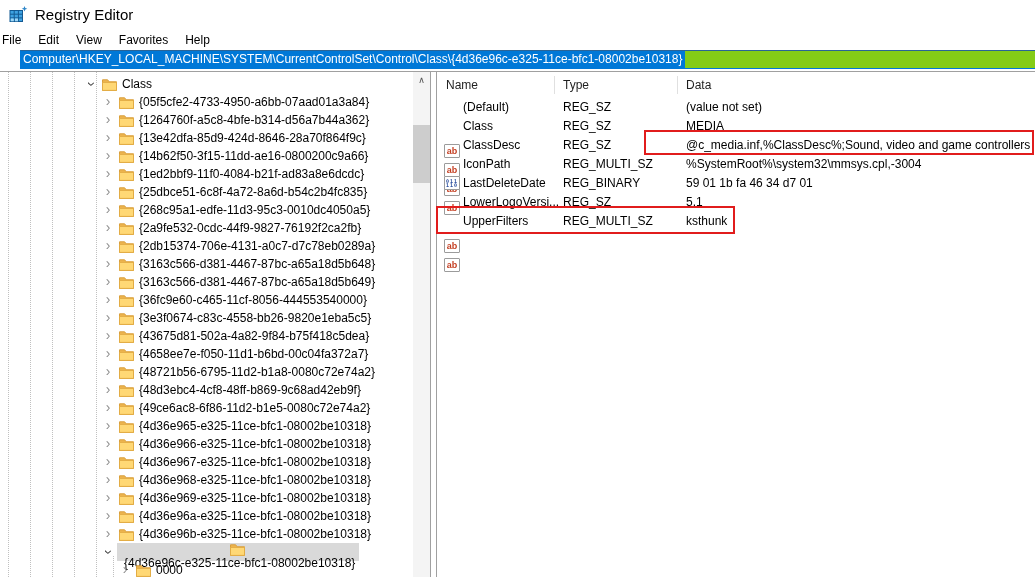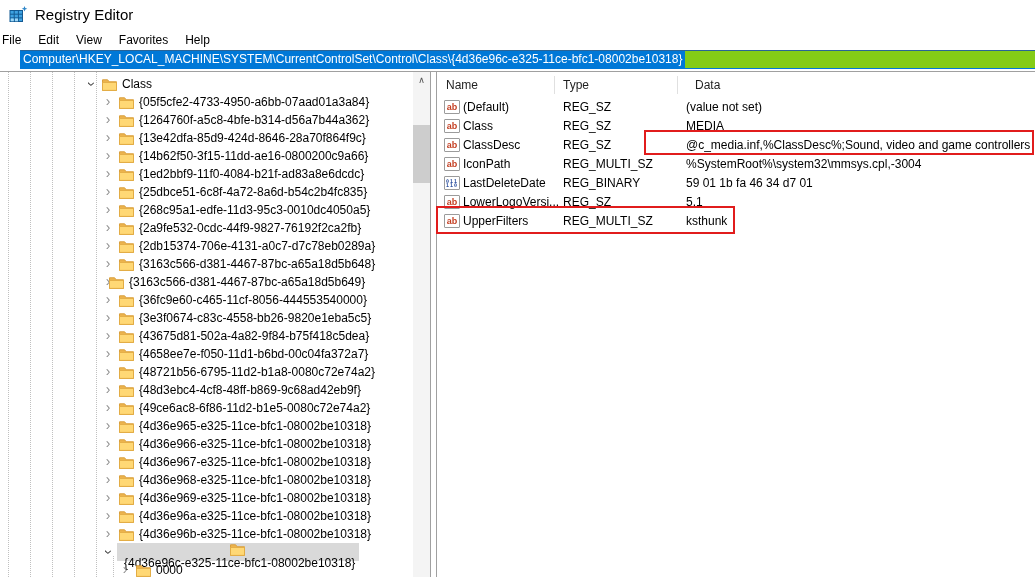--- a/index.html
+++ b/index.html
@@ -34,31 +34,31 @@
   .tlabel{margin-left:5px;white-space:pre;}
   .folder{display:inline-flex;flex:none;}
 
   .vscroll{position:absolute;left:413px;top:0;width:17px;bottom:0;background:#f4f4f4;}
   .vscroll-btn{position:absolute;top:0;left:0;width:17px;height:17px;color:#555;font-size:9px;line-height:16px;text-align:center;}
   .vscroll-thumb{position:absolute;left:0;top:53px;width:17px;height:58px;background:#cdcdcd;}
 
   .right-pane{position:absolute;left:436px;top:0;right:0;bottom:0;border-left:1px solid #a0a0a0;box-sizing:border-box;}
   .lv-header{position:absolute;top:0;left:0;right:0;height:26px;font-size:12px;color:#1f1f1f;}
   .lv-col{position:absolute;top:0;line-height:26px;}
-  .col-name{left:9px;} .col-type{left:126px;} .col-data{left:258px;}
+  .col-name{left:9px;} .col-type{left:126px;} .col-data{left:249px;}
   .col-sep{position:absolute;top:4px;height:18px;width:0;border-left:1px solid #e0e0e0;}
   .sep1{left:117px;} .sep2{left:240px;}
 
   .vrow{position:absolute;left:0;right:0;height:19px;font-size:12px;line-height:19px;}
   .vcell{position:absolute;top:0;white-space:pre;}
   .c-name{left:26px;width:96px;overflow:hidden;}
   .c-type{left:126px;} .c-data{left:249px;}
   .vicon{position:absolute;left:7px;top:2px;width:16px;height:14px;border:1px solid #9b9b9b;border-radius:1px;background:#fff;
          box-sizing:border-box;display:flex;align-items:center;justify-content:center;}
-  .icon-ab{color:#c43e21;font-weight:bold;font-size:9px;line-height:9px;letter-spacing:0;}
+  .icon-ab{color:#c43e21;font-weight:bold;font-size:9px;line-height:9px;letter-spacing:0;margin-top:44px;}
   .icon-bin{color:#2b4f9e;font-family:"DejaVu Sans Mono",monospace;font-weight:bold;font-size:5px;line-height:4px;white-space:pre;letter-spacing:1px;}
 
   
   .ann{position:absolute;border:2px solid #e11c1c;box-sizing:border-box;z-index:9;pointer-events:none;}
   .ann1{left:644px;top:130px;width:390px;height:25px;}
   .ann2{left:436px;top:206px;width:299px;height:28px;}
 </style>
 </head>
 <body>
 
@@ -230,21 +230,21 @@
         <svg width="15" height="13" viewBox="0 0 15 13">
           <path d="M0.5 1.8 L5.6 1.8 L7.2 3.8 L14.5 3.8 L14.5 12.4 L0.5 12.4 Z" fill="#eeb64f" stroke="#d99f3c" stroke-width="1"></path>
           <path d="M0.5 4.4 L14.5 4.4 L14.5 12.4 L0.5 12.4 Z" fill="#ffd875" stroke="#e2ac45" stroke-width="1"></path>
         </svg>
       </span>
       <span class="tlabel">{3163c566-d381-4467-87bc-a65a18d5b648}</span>
     </span>
   </div>
           <div class="trow" style="top: 201px;">
     <span class="chev" style="left: 101px;">›</span>
-    <span class="trc" style="left: 107px; text-align: center;">
+    <span class="trc" style="left: 117px; text-align: center;">
       <span class="folder">
         <svg width="15" height="13" viewBox="0 0 15 13">
           <path d="M0.5 1.8 L5.6 1.8 L7.2 3.8 L14.5 3.8 L14.5 12.4 L0.5 12.4 Z" fill="#eeb64f" stroke="#d99f3c" stroke-width="1"></path>
           <path d="M0.5 4.4 L14.5 4.4 L14.5 12.4 L0.5 12.4 Z" fill="#ffd875" stroke="#e2ac45" stroke-width="1"></path>
         </svg>
       </span>
       <span class="tlabel">{3163c566-d381-4467-87bc-a65a18d5b649}</span>
     </span>
   </div>
           <div class="trow" style="top: 219px;">

